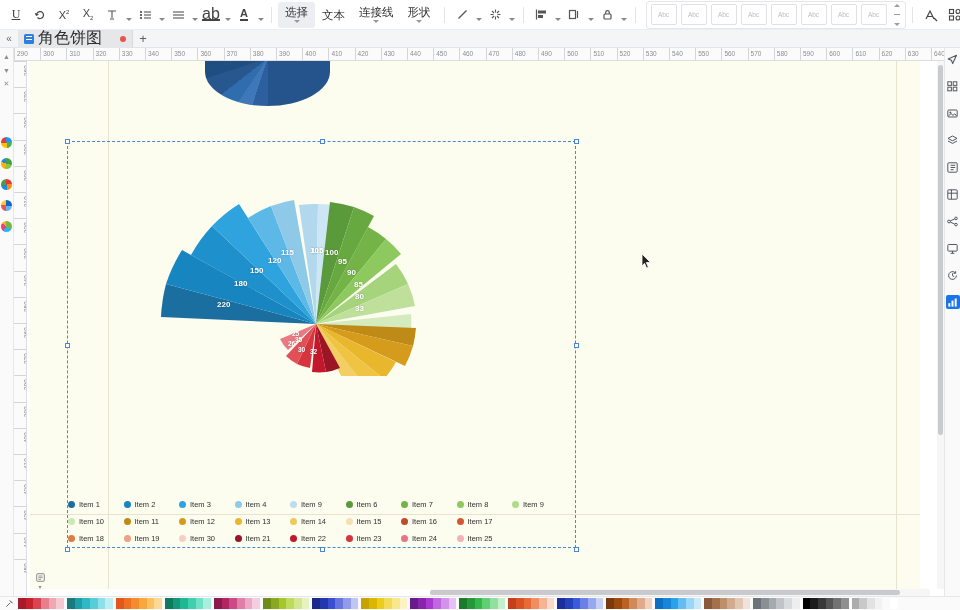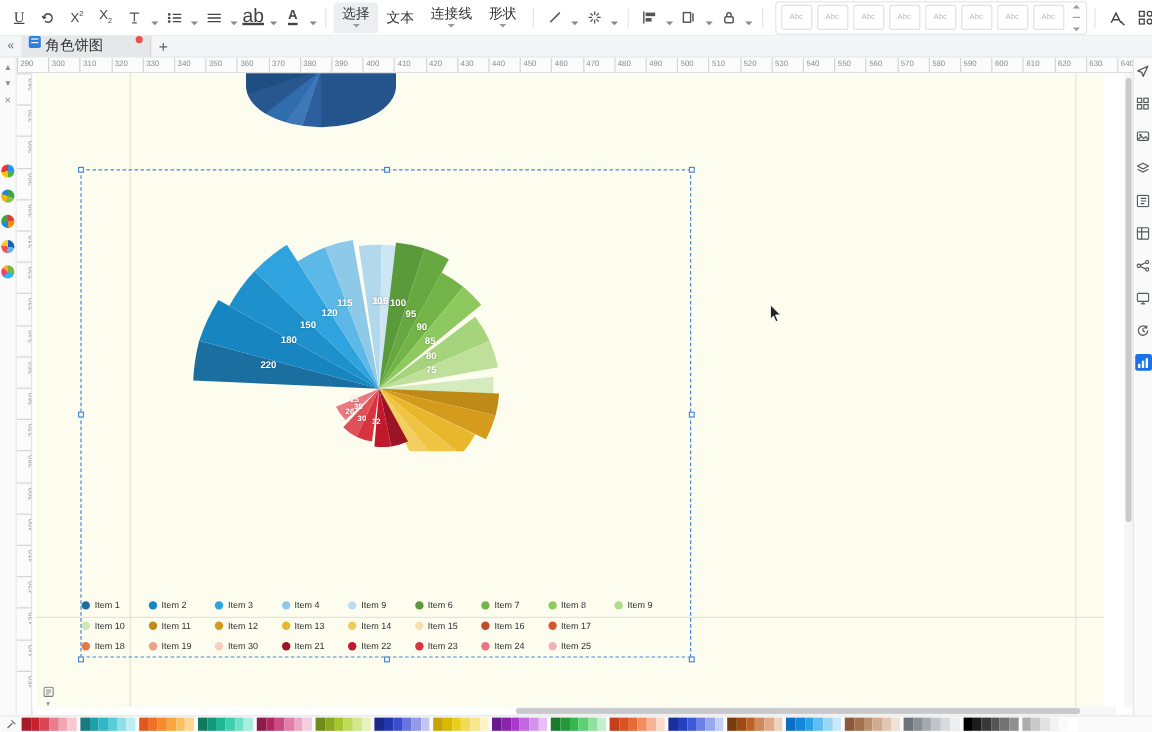--- a/index.html
+++ b/index.html
@@ -65,22 +65,22 @@
   .style-scroll .dn { border-top:3px solid #9a9da1; }
   .style-scroll .mid { width:5px;height:1px;background:#9a9da1; }
 
   
   .tabbar {
     position:absolute; left:0; top:30px; width:960px; height:18px;
     background:#f4f5f6; display:flex; align-items:center; border-bottom:1px solid #e2e4e7;
   }
   .tab-collapse { width:18px; text-align:center; color:#6b6e72; font-size:10px; }
   .tab-item {
-    display:flex; height:18px; padding:0 6px;
-    background:#e6e7e9; font-size:12px; color:#303133; min-width:108px;
+    display:flex; align-items:center; height:18px; padding:0 6px;
+    background:#e6e7e9; font-size:16px; color:#303133; min-width:108px;
     border-right:1px solid #d9dadc;
   }
   .tab-doc-icon {
     width:10px;height:10px;background:#2f7fe0;border-radius:1.5px;margin-right:4px;
     position:relative; flex:0 0 auto;
   }
   .tab-doc-icon:after {
     content:""; position:absolute; left:2px; top:2px; width:6px;height:1.5px;background:#fff;
     box-shadow:0 3px 0 #fff;
   }
@@ -588,21 +588,21 @@
         <div class="dlabel" style="left:110px; top:90px;">150</div>
         <div class="dlabel" style="left:128px; top:80px;">120</div>
         <div class="dlabel" style="left:141px; top:72px;">115</div>
         <div class="dlabel" style="left:171px; top:70px;">110</div>
         <div class="dlabel" style="left:170px; top:70px;">105</div>
         <div class="dlabel" style="left:185px; top:72px;">100</div>
         <div class="dlabel" style="left:198px; top:81px;">95</div>
         <div class="dlabel" style="left:207px; top:92px;">90</div>
         <div class="dlabel" style="left:214px; top:104px;">85</div>
         <div class="dlabel" style="left:215px; top:116px;">80</div>
-        <div class="dlabel" style="left:215px; top:128px;">75</div>
+        <div class="dlabel" style="left:215px; top:128px;">33</div>
         <div class="dlabel sm" style="left:155px; top:160px;">35</div>
         <div class="dlabel sm" style="left:170px; top:172px;">32</div>
         <div class="dlabel sm" style="left:158px; top:170px;">30</div>
         <div class="dlabel sm" style="left:148px; top:164px;">26</div>
         <div class="dlabel sm" style="left:152px; top:154px;">25</div>
       </div>
 
       <div class="legend" id="legend">
           <div class="legend-row">
             <div class="legend-item">

